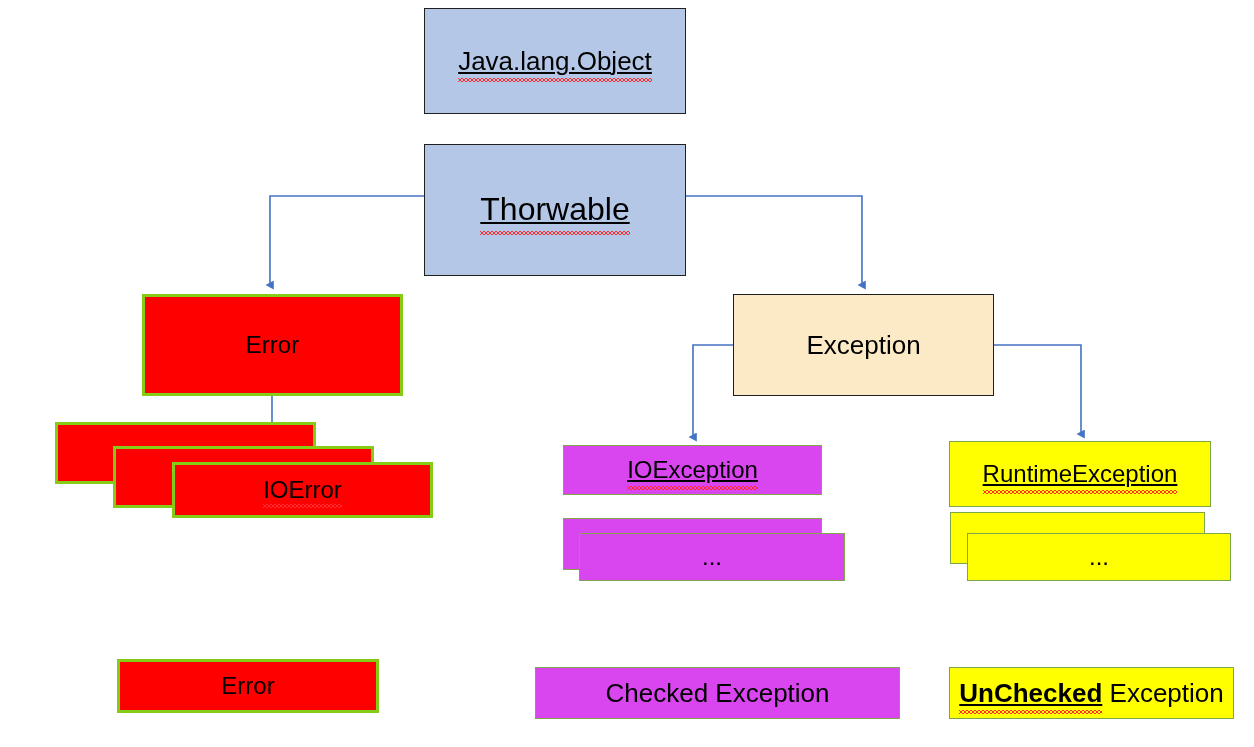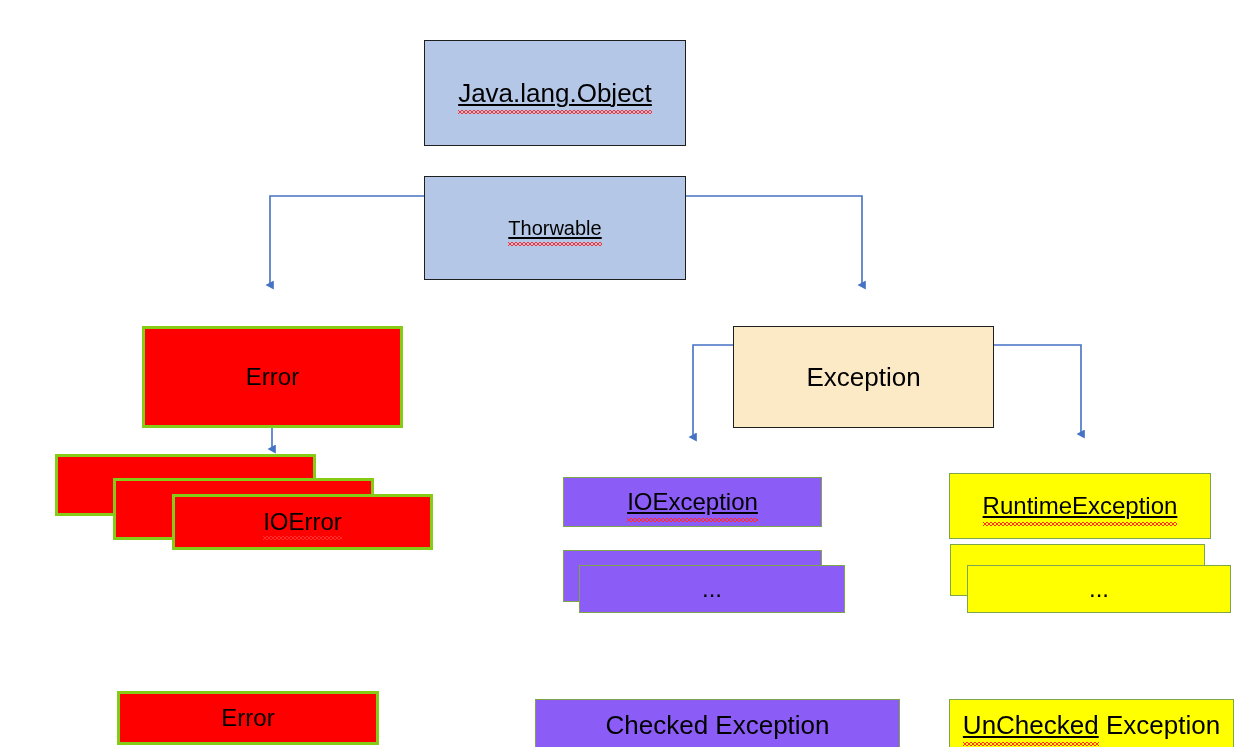--- a/index.html
+++ b/index.html
@@ -21,39 +21,38 @@
   .node {
     position: absolute;
     box-sizing: border-box;
     display: flex;
     align-items: center;
     justify-content: center;
     color: #000000;
     text-align: center;
     line-height: 1.1;
     white-space: nowrap;
-    margin-top: 32px;
   }
   .node .lbl { display: inline-block; }
 
   
   .n-blue {
     background: #b4c7e7;
     border: 1px solid #1f1f1f;
   }
   .n-cream {
     background: #fce9c6;
     border: 1px solid #1f1f1f;
   }
   .n-red {
     background: #ff0000;
     border: 3px solid #84cc16;
   }
   .n-orange {
-    background: #8b5cf6;
+    background: #d946ef;
     border: 1px solid #7da64b;
   }
   .n-yellow {
     background: #ffff00;
     border: 1px solid #7da64b;
   }
 
   
   .squiggle {
     position: relative;
@@ -91,20 +90,21 @@
       linear-gradient(45deg, transparent 44%, #ff2d2d 44%, #ff2d2d 56%, transparent 56%),
       linear-gradient(-45deg, transparent 44%, #ff2d2d 44%, #ff2d2d 56%, transparent 56%);
     background-size: 4px 4px;
     background-repeat: repeat-x;
   }
   .uline {
     text-decoration: underline;
     text-decoration-color: #000000;
     text-decoration-thickness: 1.5px;
     text-underline-offset: 2px;
+    font-weight: bold;
   }
 
   svg.connectors {
     position: absolute;
     left: 0;
     top: 0;
     width: 1254px;
     height: 747px;
     overflow: visible;
     pointer-events: none;
@@ -130,21 +130,21 @@
 
     <path d="M733,345 L693,345 L693,437" fill="none" stroke="#4472c4" stroke-width="1.6" marker-end="url(#arrowblue)"></path>
 
     <path d="M993,345 L1081,345 L1081,434" fill="none" stroke="#4472c4" stroke-width="1.6" marker-end="url(#arrowblue)"></path>
   </svg>
 
   <div class="node n-blue" style="left:424px; top:8px; width:262px; height:106px; font-size:26px;">
     <span class="lbl squiggle">Java.lang.Object</span>
   </div>
 
-  <div class="node n-blue" style="left:424px; top:144px; width:262px; height:104px; font-size:20px;">
+  <div class="node n-blue" style="left:424px; top:144px; width:262px; height:132px; font-size:32px;">
     <span class="lbl squiggle">Thorwable</span>
   </div>
 
   <div class="node n-red" style="left:142px; top:294px; width:261px; height:102px; font-size:24px;">
     <span class="lbl">Error</span>
   </div>
 
   <div class="node n-cream" style="left:733px; top:294px; width:261px; height:102px; font-size:26px;">
     <span class="lbl">Exception</span>
   </div>

